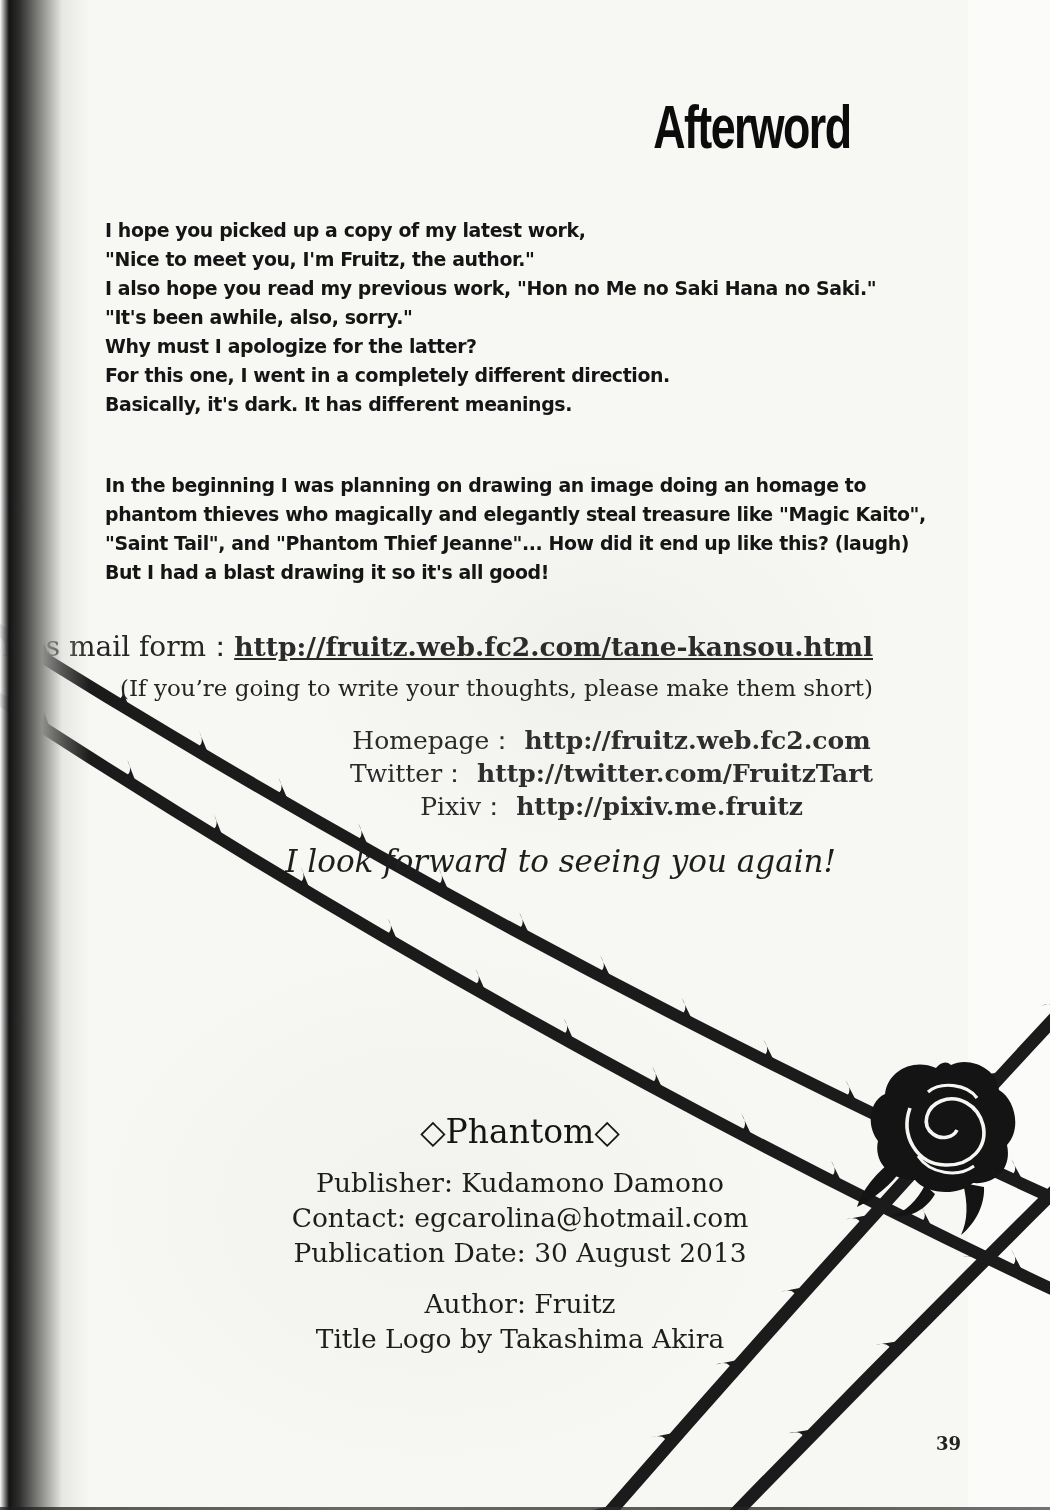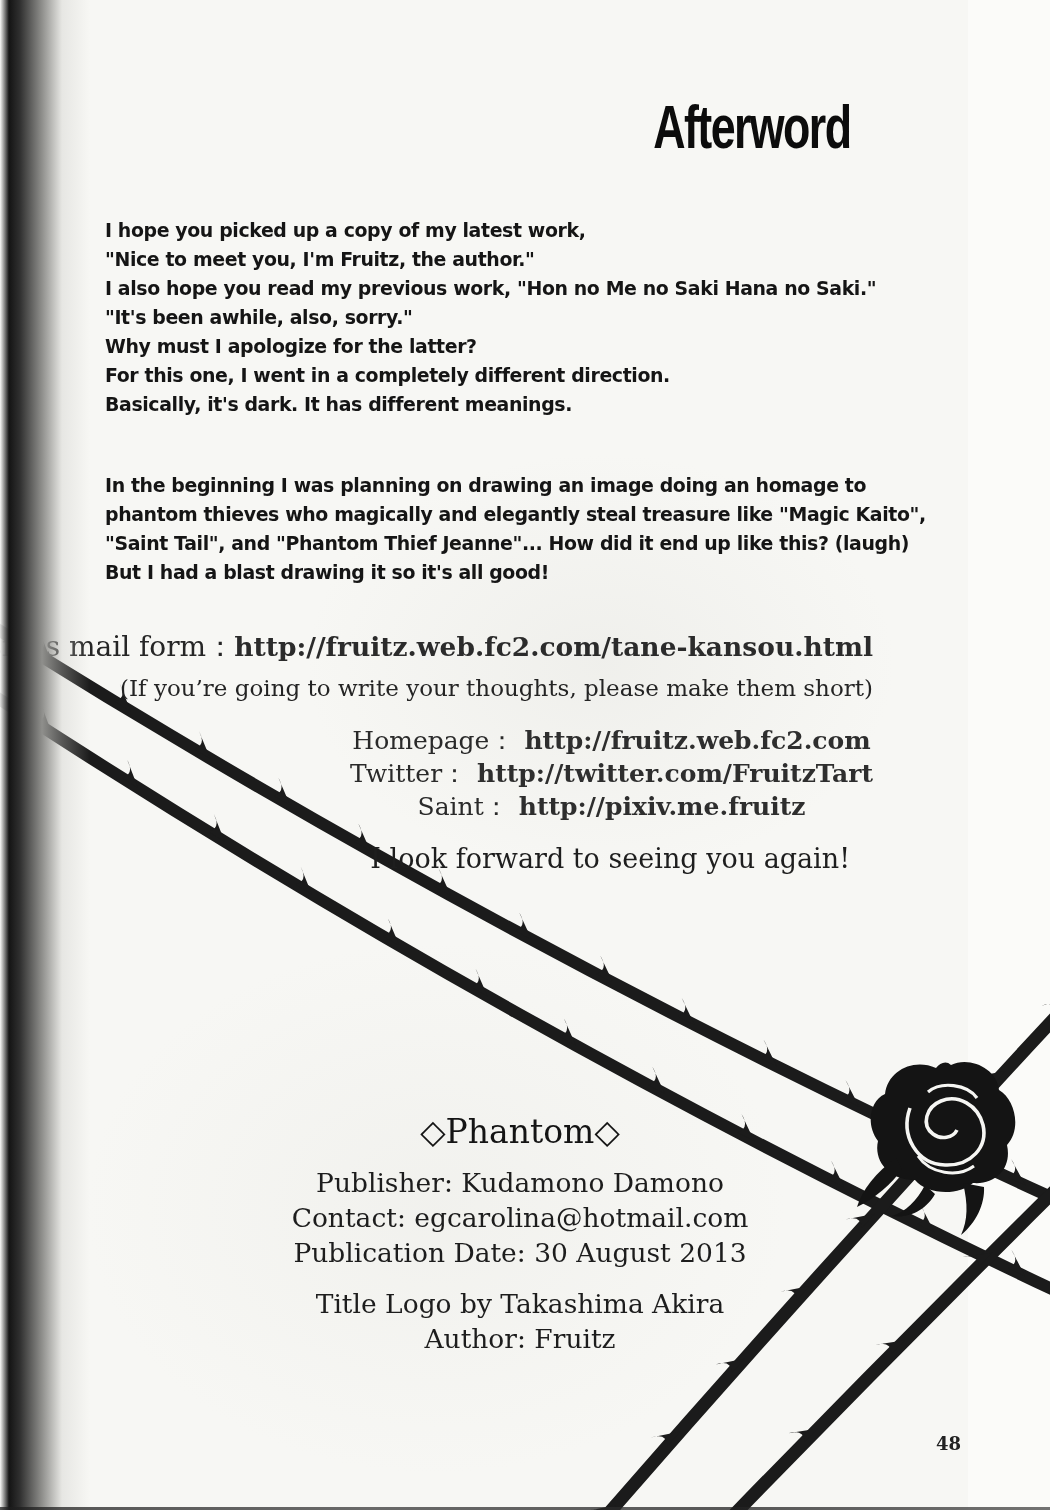--- a/index.html
+++ b/index.html
@@ -49,29 +49,29 @@
     font-family:"DejaVu Sans", sans-serif;
     font-weight:bold;font-size:19.5px;line-height:29px;
     letter-spacing:-0.4px;color:#151515;
     transform:scaleX(0.97);transform-origin:left top;
   }
   .para1{top:216px;}
   .para2{top:471px;}
 
   .impressions{top:628px;right:95px;text-align:right;white-space:nowrap;}
   .imp-label{font-size:28px;color:#262626;}
-  .imp-url{font-size:26.5px;font-weight:600;color:#2b2b2b;}
+  .imp-url{font-size:26.5px;font-weight:600;color:#2b2b2b;text-decoration:underline;}
   .imp-note{font-size:23px;color:#242424;margin-top:9px;}
 
   .links{top:724px;right:95px;text-align:center;}
   .link-row{font-size:25px;line-height:33px;white-space:nowrap;}
   .link-label{color:#2a2a2a;}
   .link-url{font-weight:600;color:#2e2e2e;margin-left:10px;}
 
-  .farewell{top:843px;right:118px;font-size:27px;color:#1e1e1e;white-space:nowrap;}
+  .farewell{top:843px;right:132px;font-size:31px;color:#1e1e1e;white-space:nowrap;font-style:italic;}
 
   .colophon{top:1112px;left:150px;width:740px;text-align:center;}
   .colo-heading{font-size:33px;color:#141414;margin-bottom:14px;}
   .colo-line{font-size:26.5px;line-height:35px;color:#1d1d1d;}
   .colo-credits{margin-top:16px;}
 
   .pageno{left:936px;top:1433px;font-size:18px;font-weight:bold;color:#222;}
 </style>
 </head>
 <body>
@@ -125,34 +125,34 @@
   </div>
 
   <div class="txt links">
     <div class="link-row">
       <span class="link-label">Homepage：</span><span class="link-url">http://fruitz.web.fc2.com</span>
     </div>
     <div class="link-row">
       <span class="link-label">Twitter：</span><span class="link-url">http://twitter.com/FruitzTart</span>
     </div>
     <div class="link-row">
-      <span class="link-label">Saint：</span><span class="link-url">http://pixiv.me.fruitz</span>
+      <span class="link-label">Pixiv：</span><span class="link-url">http://pixiv.me.fruitz</span>
     </div>
   </div>
 
   <div class="txt farewell">I look forward to seeing you again!</div>
 
   <div class="txt colophon">
     <div class="colo-heading">◇Phantom◇</div>
     <div class="colo-line">Publisher: Kudamono Damono</div>
     <div class="colo-line">Contact: egcarolina@hotmail.com</div>
     <div class="colo-line">Publication Date: 30 August 2013</div>
     <div class="colo-credits">
+      <div class="colo-line">Author: Fruitz</div>
       <div class="colo-line">Title Logo by Takashima Akira</div>
-      <div class="colo-line">Author: Fruitz</div>
     </div>
   </div>
 
-  <div class="txt pageno">48</div>
+  <div class="txt pageno">39</div>
 
   <div class="gutter"></div>
   <div class="bottom-edge"></div>
 </div>
 
 </body></html>

